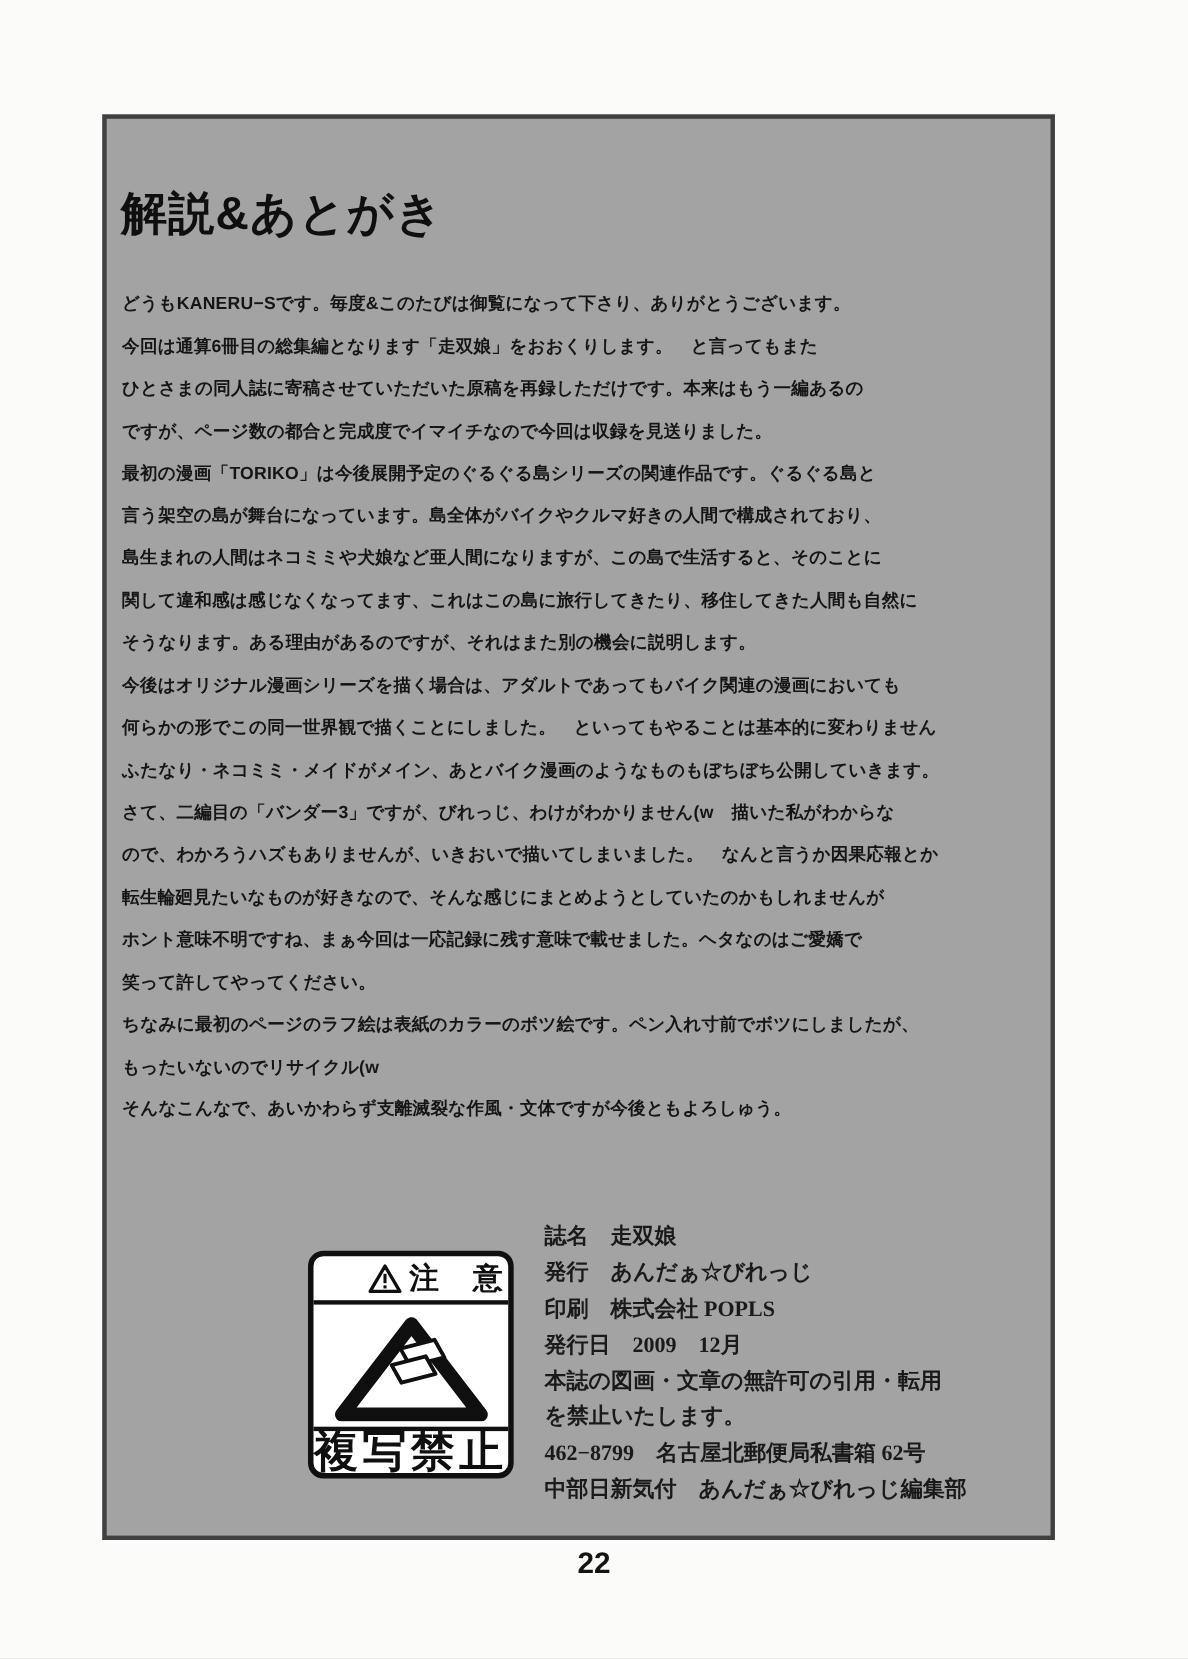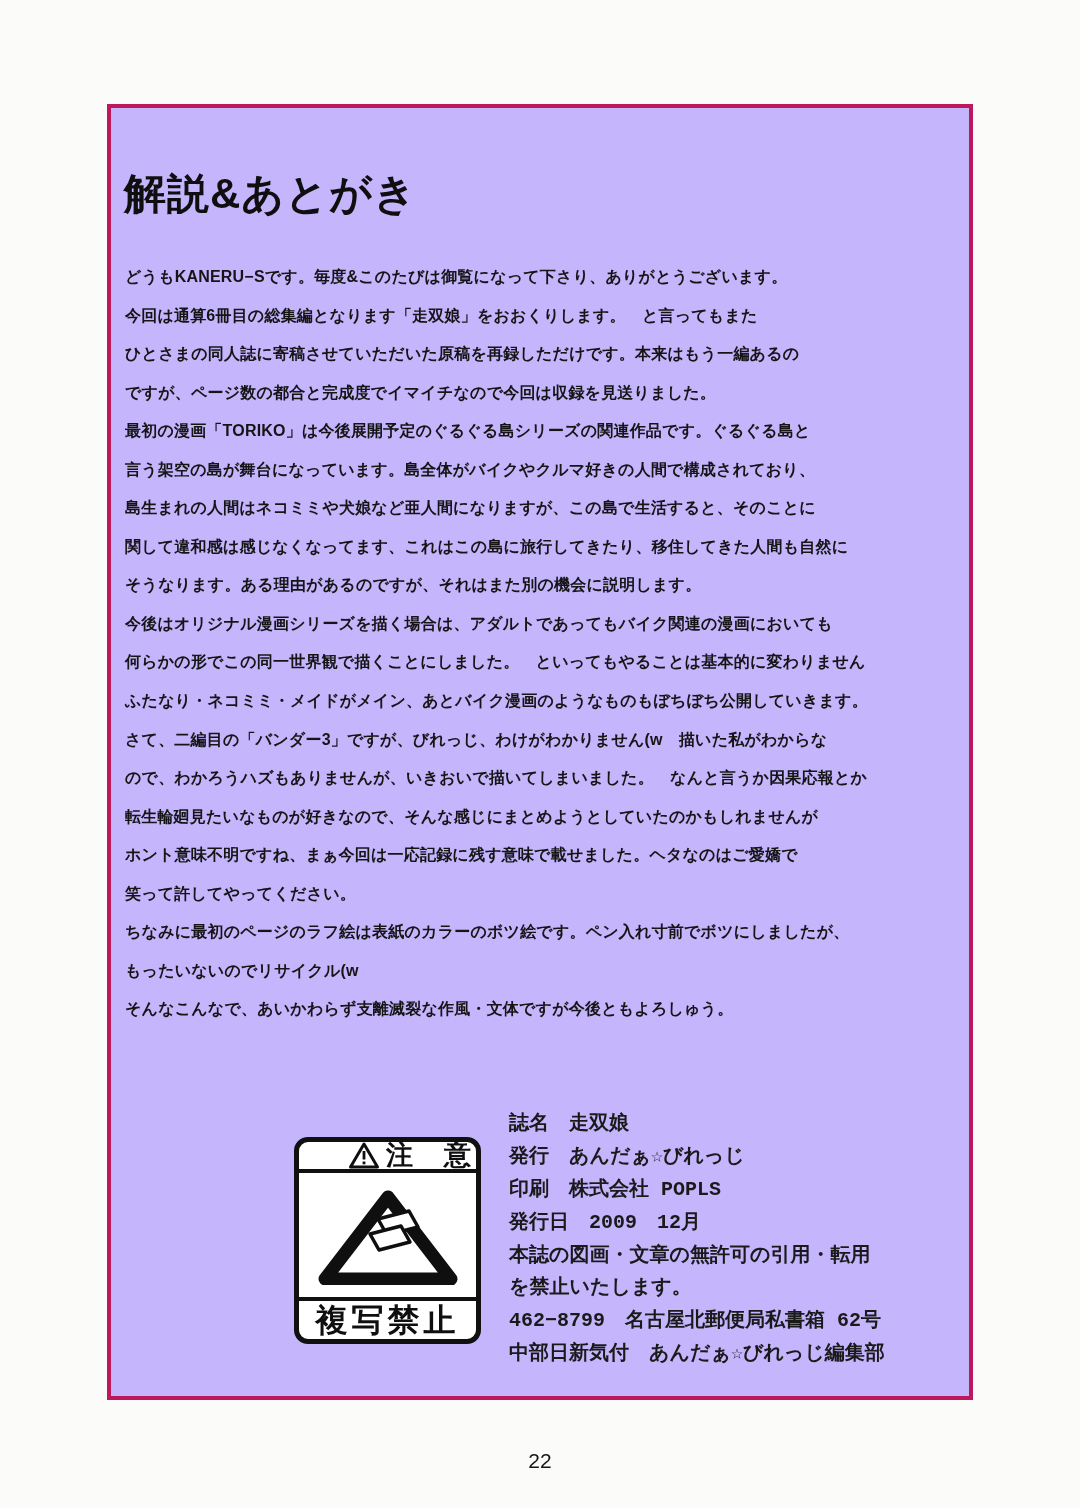--- a/index.html
+++ b/index.html
@@ -3,73 +3,73 @@
 <meta charset="utf-8">
 <style>
   html,body{margin:0;padding:0;}
   body{
     width:1080px;height:1508px;position:relative;
     background:#fbfbf9;
     font-family:"Liberation Sans","DejaVu Sans",sans-serif;
     color:#141414;overflow:hidden;
   }
   .frame{
-    position:absolute;left:107px;top:104px;width:866px;height:1296px;
-    border:4px solid #be185d;background:#c4b5fd;box-sizing:border-box;
+    position:absolute;left:93px;top:104px;width:866px;height:1296px;
+    border:4px solid #404040;background:#a3a3a3;box-sizing:border-box;
   }
   .title{
     position:absolute;left:13px;top:58px;
     font-size:42px;font-weight:900;letter-spacing:1px;
     color:#0f0f0f;white-space:nowrap;
   }
   .body-text{
     position:absolute;left:14px;top:150px;width:842px;
   }
   .body-text .line{
     height:38.55px;line-height:38.55px;
     font-size:16px;font-weight:700;letter-spacing:0.2px;
     color:#151515;white-space:nowrap;
   }
   .colophon{
     position:absolute;left:398px;top:1000px;width:460px;
-    font-family:Liberation Mono, monospace;
+    font-family:Liberation Serif, serif;
   }
   .colophon .cline{
     height:32.9px;line-height:32.9px;
     font-size:20px;font-weight:600;color:#1a1a1a;white-space:nowrap;
   }
   .stamp{
     position:absolute;left:183px;top:1029px;width:187px;height:207px;
     border:5px solid #101010;border-radius:14px;background:#fff;
     box-sizing:border-box;display:flex;flex-direction:column;
   }
   .stamp-top{
-    height:31px;border-bottom:4px solid #101010;
+    height:44px;border-bottom:4px solid #101010;
     display:flex;align-items:center;justify-content:center;gap:6px;
     box-sizing:border-box;
     padding-left:46px;
   }
   .stamp-top .caution-text{
     font-family:"Liberation Serif","DejaVu Serif",serif;
     font-size:27px;font-weight:700;color:#0f0f0f;letter-spacing:2px;
     white-space:nowrap;line-height:1;
   }
   .stamp-mid{
     flex:1;display:flex;align-items:center;justify-content:center;
   }
   .stamp-bottom{
     height:42px;border-top:4px solid #101010;
     display:flex;align-items:center;justify-content:center;
     font-family:"Liberation Serif","DejaVu Serif",serif;
-    font-size:32px;font-weight:700;color:#0f0f0f;letter-spacing:4px;
+    font-size:40px;font-weight:700;color:#0f0f0f;letter-spacing:4px;
     box-sizing:border-box;line-height:1;white-space:nowrap;
   }
   .page-number{
     position:absolute;left:107px;top:1406px;width:866px;
-    text-align:center;font-size:21px;font-weight:400;color:#141414;margin-top:43px;
+    text-align:center;font-size:27px;font-weight:700;color:#141414;
   }
 </style>
 </head>
 <body>
 
 <div class="frame">
 
   <div class="title">解説&amp;あとがき</div>
 
   <div class="body-text">

